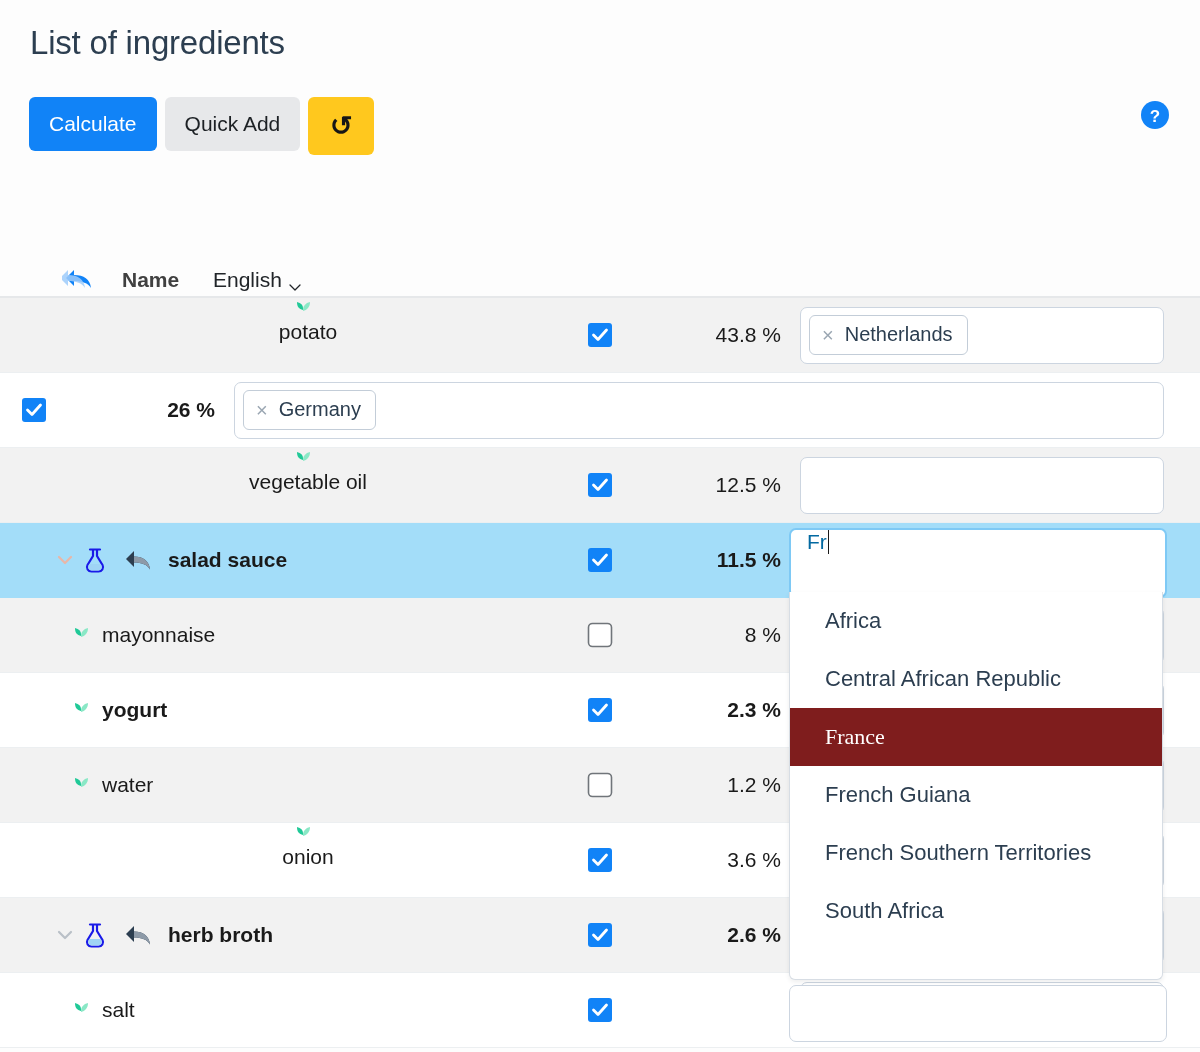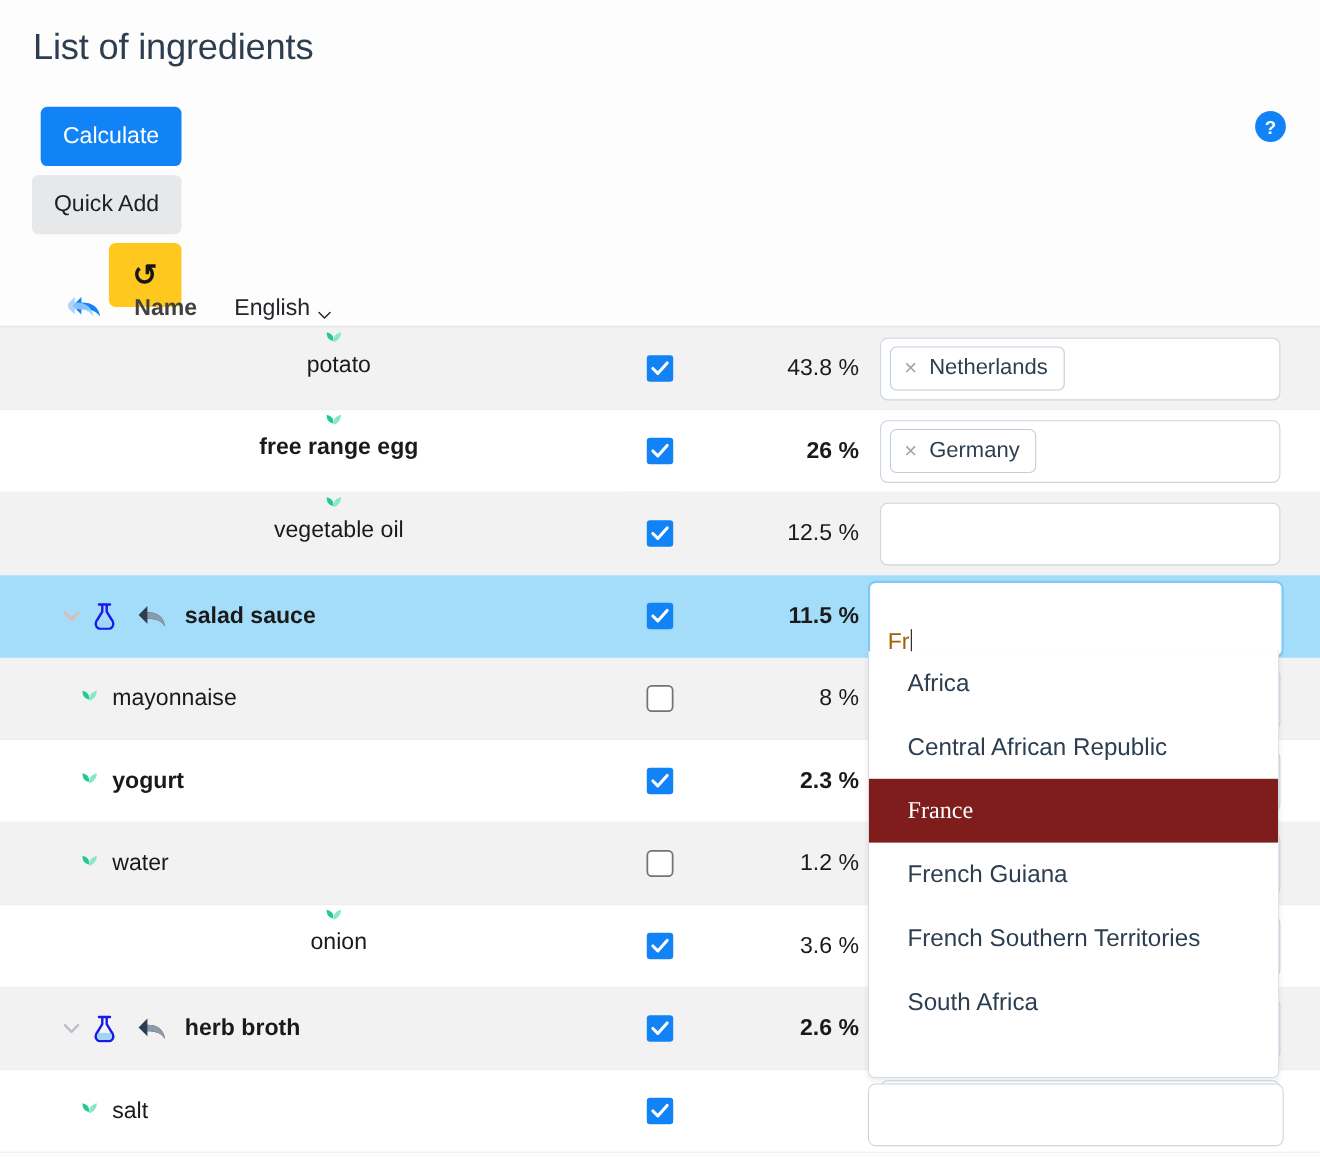--- a/index.html
+++ b/index.html
@@ -14,21 +14,21 @@
   .page { position: relative; width: 1200px; height: 1052px; }
 
   
   .page-title {
     position: absolute; left: 30px; top: 24px;
     font-size: 33px; font-weight: 400; color: #2c3e50;
     letter-spacing: -0.2px;
   }
   .toolbar {
     position: absolute; left: 29px; top: 97px;
-    display: flex; align-items: flex-end; gap: 8px; flex-direction: column;
+    display: flex; align-items: flex-start; gap: 8px;
   }
   .btn {
     border: none; border-radius: 6px;
     font-family: "Liberation Sans", sans-serif;
     font-size: 21px; line-height: 1;
     padding: 16px 20px 17px 20px;
     cursor: pointer; white-space: nowrap;
   }
   .btn-primary { background: #1183f7; color: #ffffff; }
   .btn-secondary { background: #e7e8ea; color: #1d2125; }
@@ -149,23 +149,23 @@
 
   
   .combo {
     position: absolute; left: 789px; top: 528px;
     width: 378px; z-index: 40;
   }
   .combo-input {
     height: 70px; width: 100%;
     border: 2px solid #7ec9f5; border-radius: 7px;
     background: #ffffff;
-    display: flex; align-items: flex-end;
+    display: flex; align-items: flex-start;
     padding: 0 16px;
-    font-size: 21px; color: #a16207;
+    font-size: 21px; color: #0369a1;
   }
   .caret {
     display: inline-block; width: 1.5px; height: 24px;
     background: #1a1a1a; margin-left: 1px;
   }
   .combo-menu {
     position: absolute; left: 0; top: 64px;
     width: 374px; height: 388px;
     background: #ffffff;
     border: 1px solid #d7dde4;
@@ -272,27 +272,20 @@
           <div class="cell-country">
             <div class="country-input">
               <span class="tag">
                 <span class="tag-x">×</span>
                 <span>Netherlands</span>
               </span>
             </div>
           </div>
         </div>
         <div class="row white">
-          <div class="cell-name indent-0">
-            <span class="sprout"><svg viewBox="0 0 22 22" width="22" height="22">
-                <path d="M11 20 L11 10 C11 7 9 5 5 4 C5 9 7 11 11 12 Z" fill="#20c997"></path>
-                <path d="M11 12 C11 8 13.5 5 18 4 C18 9 15 12 11 13 Z" fill="#8ae8c6"></path>
-              </svg></span>
-            <span class="name-txt bold">free range egg</span>
-          </div>
           <div class="cell-check">
             <span class="cb"><svg viewBox="0 0 26 26" width="26" height="26">
                 <rect x="1" y="1" width="24" height="24" rx="3" fill="#1183f7"></rect>
                 <path d="M6.5 13 L11 17.5 L19.5 8" stroke="#ffffff" stroke-width="2.8" fill="none" stroke-linecap="round" stroke-linejoin="round"></path>
               </svg></span>
           </div>
           <div class="cell-pct bold">26 %</div>
           <div class="cell-country">
             <div class="country-input">
               <span class="tag">

